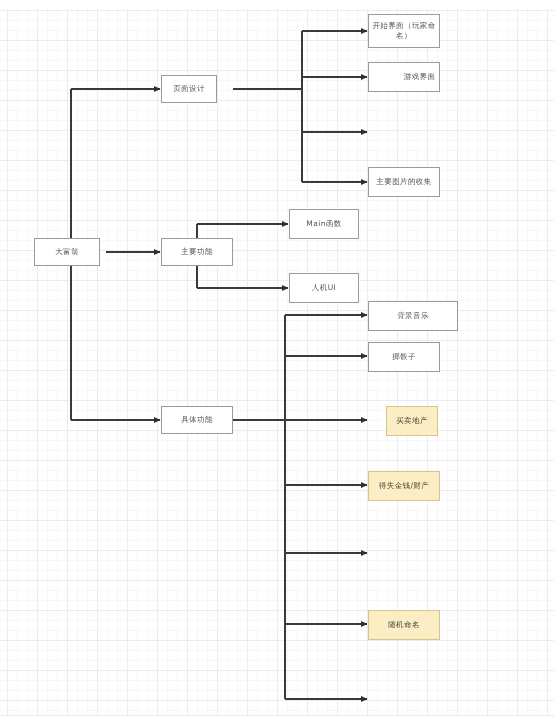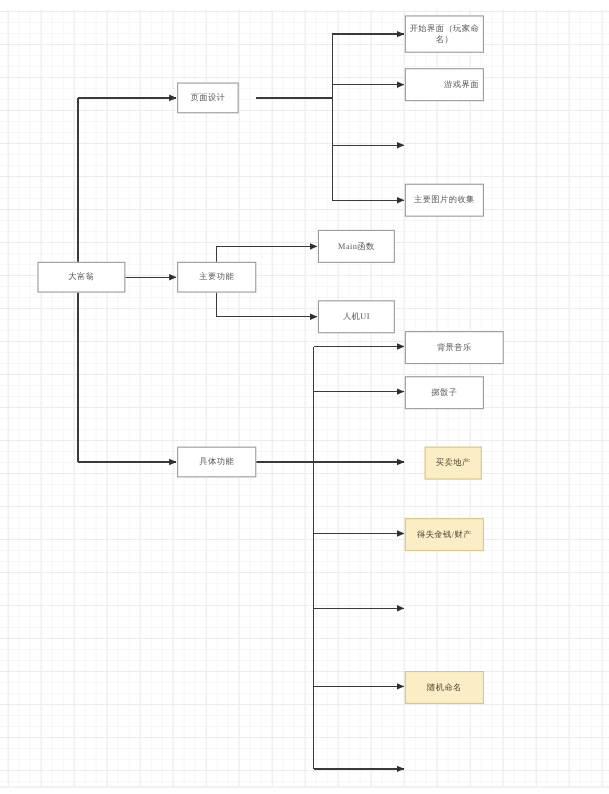--- a/index.html
+++ b/index.html
@@ -63,21 +63,20 @@
     padding: 1px 3px;
   }
   .node.accent {
     background: #fbeec4;
     border-color: #d9c48a;
     color: #4a4336;
   }
   .node .lbl {
     display: block;
     width: 100%;
-    font-family: Liberation Serif, serif;
   }
 </style>
 </head>
 <body>
 
 <div id="canvas">
 
   <div id="topstrip"></div>
 
   <svg id="edges" viewBox="0 0 554 722" width="554" height="722">
@@ -113,21 +112,21 @@
       <path d="M 285 315 L 367 315" marker-end="url(#arrow)"></path>
       <path d="M 285 356 L 367 356" marker-end="url(#arrow)"></path>
       <path d="M 285 420 L 367 420" marker-end="url(#arrow)"></path>
       <path d="M 285 485 L 367 485" marker-end="url(#arrow)"></path>
       <path d="M 285 553 L 367 553" marker-end="url(#arrow)"></path>
       <path d="M 285 624 L 367 624" marker-end="url(#arrow)"></path>
       <path d="M 285 699 L 367 699" marker-end="url(#arrow)"></path>
     </g>
   </svg>
 
-  <div class="node" style="left:34px; top:238px; width:80px; height:28px;">
+  <div class="node" style="left:34px; top:238px; width:66px; height:28px;">
     <span class="lbl">大富翁</span>
   </div>
 
   <div class="node" style="left:161px; top:75px; width:56px; height:28px;">
     <span class="lbl">页面设计</span>
   </div>
 
   <div class="node" style="left:161px; top:238px; width:72px; height:28px;">
     <span class="lbl">主要功能</span>
   </div>

